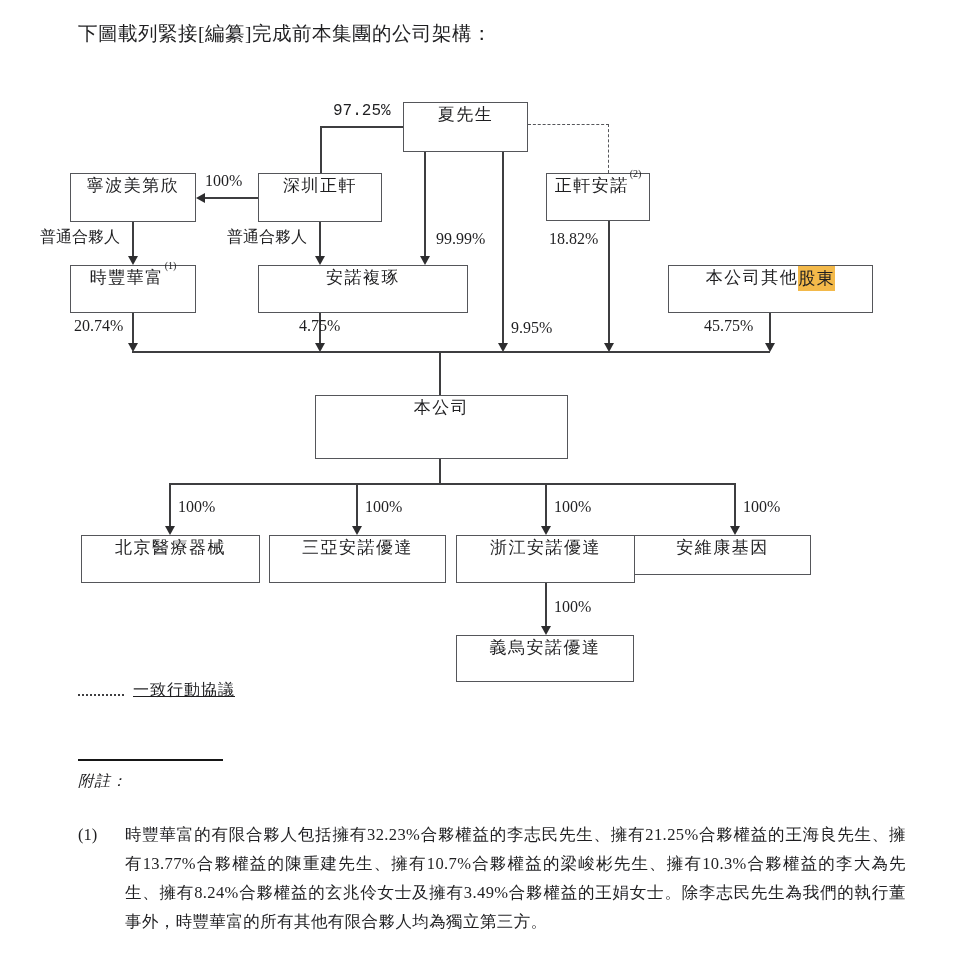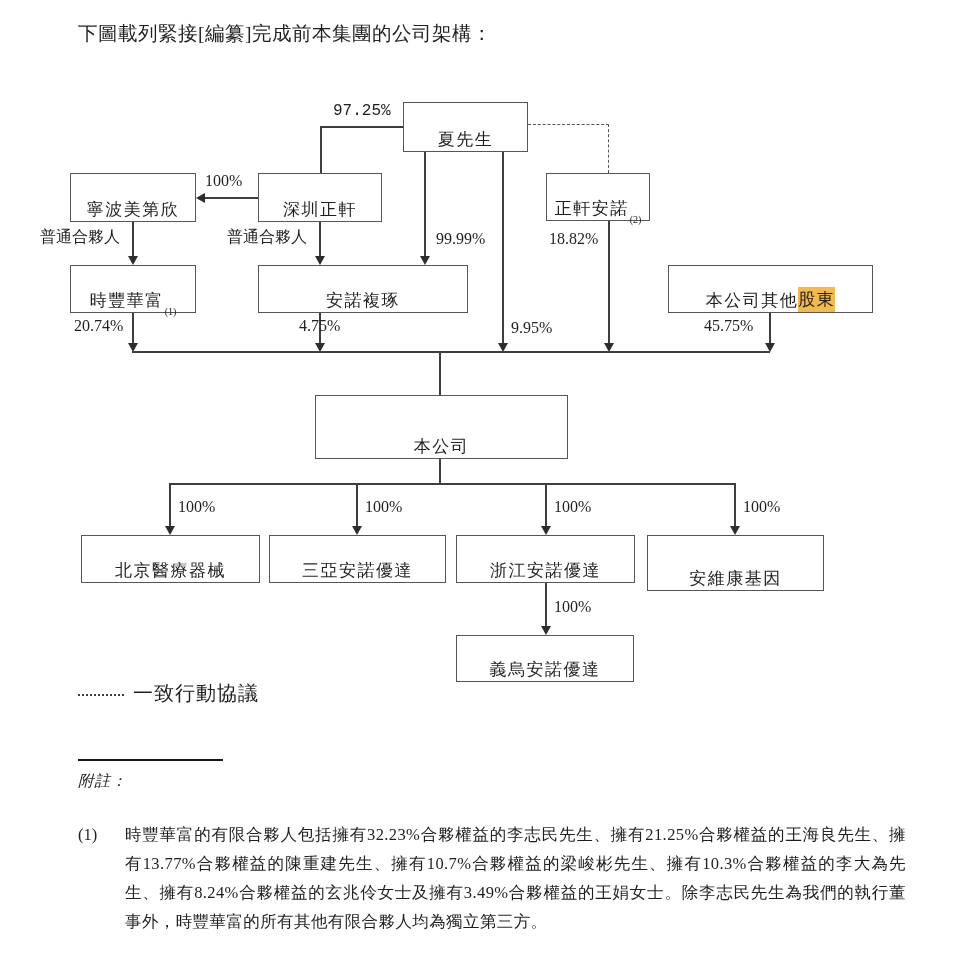--- a/index.html
+++ b/index.html
@@ -13,42 +13,42 @@
   }
   .title{
     position:absolute;left:78px;top:20px;
     font-size:19.5px;letter-spacing:0.5px;
   }
   
   .node{
     position:absolute;
     border:1.5px solid #55565a;
     background:#ffffff;
-    display:flex;align-items:flex-end;justify-content:center;
+    display:flex;align-items:flex-start;justify-content:center;
     font-size:17px;letter-spacing:1.5px;
     box-sizing:border-box;
   }
   .node sup{font-size:10px;letter-spacing:0;line-height:0;margin-left:1px;}
   .hl{background:var(--highlight,#F3B94A);padding:1px 0;}
   
   .hline{position:absolute;height:1.5px;background:#3e3e40;}
   .vline{position:absolute;width:1.5px;background:#3e3e40;}
   .dash-h{position:absolute;height:0;border-top:1.5px dashed #55565a;}
   .dash-v{position:absolute;width:0;border-left:1.5px dashed #55565a;}
   .arr-d{position:absolute;width:0;height:0;
     border-left:5px solid transparent;border-right:5px solid transparent;
     border-top:9px solid #2d2d2f;}
   .arr-l{position:absolute;width:0;height:0;
     border-top:5px solid transparent;border-bottom:5px solid transparent;
     border-right:9px solid #2d2d2f;}
   
   .lbl{position:absolute;font-size:16px;white-space:nowrap;}
   
   .legend-dots{position:absolute;left:78px;top:694px;width:46px;height:0;border-top:2px dotted #3e3e40;}
-  .legend-label{position:absolute;left:133px;top:680px;font-size:20px;letter-spacing:1px;}
+  .legend-label{position:absolute;left:133px;top:680px;font-size:16px;letter-spacing:1px;text-decoration:underline;}
   
   .divider{position:absolute;left:78px;top:759px;width:145px;height:2px;background:#161616;}
   .notes-heading{position:absolute;left:78px;top:771px;font-size:15.5px;font-style:italic;letter-spacing:1px;}
   .note{position:absolute;left:78px;top:820px;width:828px;display:flex;}
   .note-marker{width:47px;flex-shrink:0;font-size:16.5px;line-height:29px;}
   .note-text{flex:1;font-size:16.5px;line-height:29px;text-align:justify;letter-spacing:0.4px;}
 </style>
 </head>
 <body>
 
@@ -153,21 +153,21 @@
   </div>
   <div class="node" style="left:81px;top:535px;width:179px;height:48px;">
     <span>北京醫療器械</span>
   </div>
   <div class="node" style="left:269px;top:535px;width:177px;height:48px;">
     <span>三亞安諾優達</span>
   </div>
   <div class="node" style="left:456px;top:535px;width:179px;height:48px;">
     <span>浙江安諾優達</span>
   </div>
-  <div class="node" style="left:647px;top:535px;width:177px;height:56px;">
+  <div class="node" style="left:634px;top:535px;width:177px;height:40px;">
     <span>安維康基因</span>
   </div>
   <div class="node" style="left:456px;top:635px;width:178px;height:47px;">
     <span>義烏安諾優達</span>
   </div>
 
   <div class="legend-dots"></div>
   <div class="legend-label">一致行動協議</div>
 
   <div class="divider"></div>

